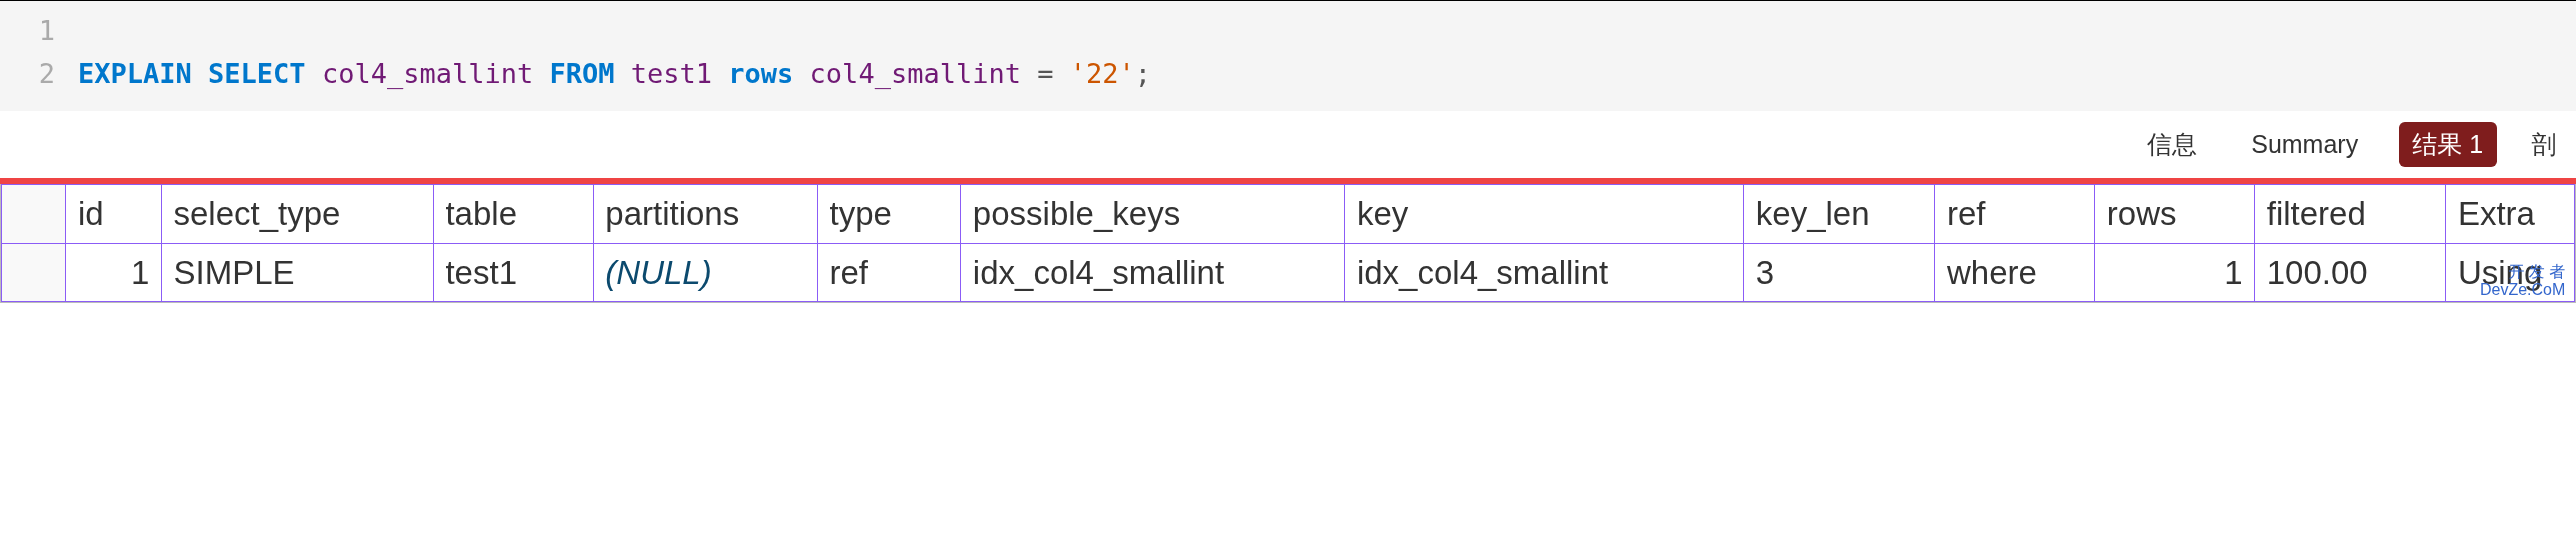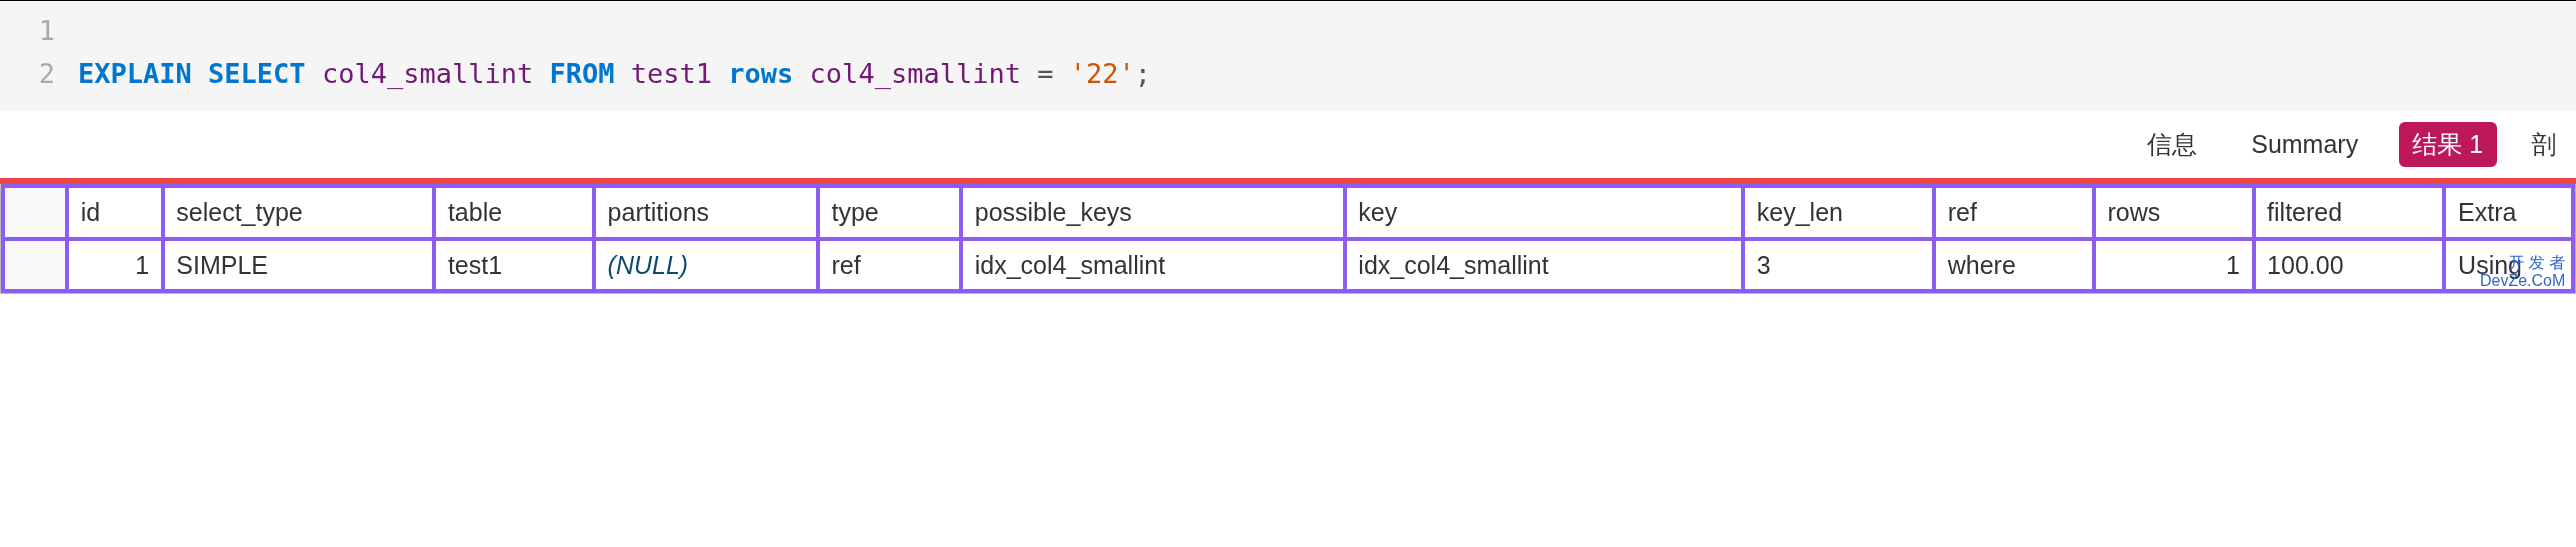--- a/index.html
+++ b/index.html
@@ -49,44 +49,44 @@
       font-size: 25px;
       border-bottom: 6px solid #ef4444;
     }
     .tab {
       padding: 5.8px 13.6px;
       color: #333;
       cursor: pointer;
       font-family: -apple-system, BlinkMacSystemFont, sans-serif;
     }
     .tab.active {
-      background: #be185d;
+      background: #7f1d1d;
       color: #fff;
       border-radius: 5.8px;
     }
     .tab-extra {
       color: #333;
       padding-left: 7.8px;
     }
 
     .grid-wrap {
       border: 1px solid #bbb;
       border-top: none;
       position: relative;
     }
     table {
       border-collapse: collapse;
       width: 100%;
       table-layout: fixed;
     }
     th, td {
-      border: 4px solid #8b5cf6;
+      border: 1px solid #8b5cf6;
       padding: 9.7px 11.6px;
       text-align: left;
-      font-size: 25px;
+      font-size: 33px;
       font-family: -apple-system, BlinkMacSystemFont, sans-serif;
       color: #333;
       overflow: hidden;
       white-space: nowrap;
       text-overflow: clip;
     }
     th {
       font-weight: normal;
       background: #fff;
     }

